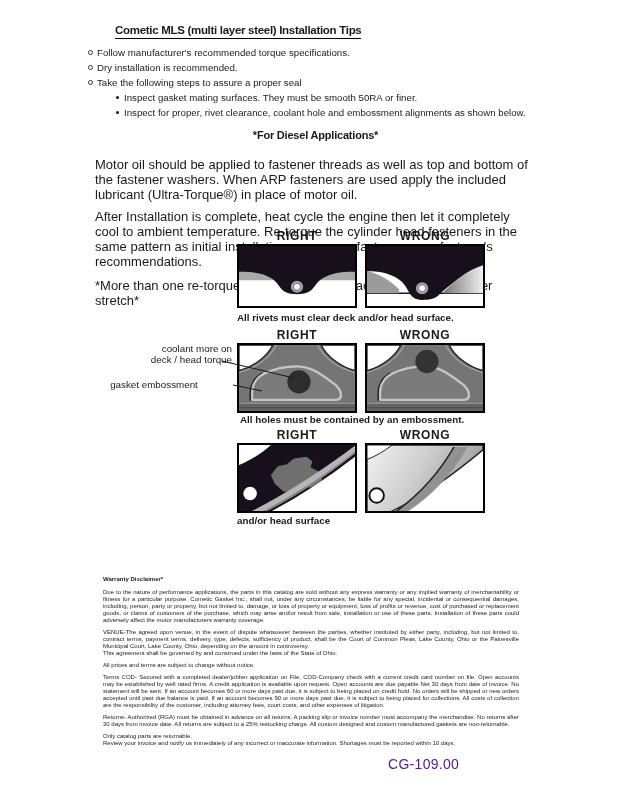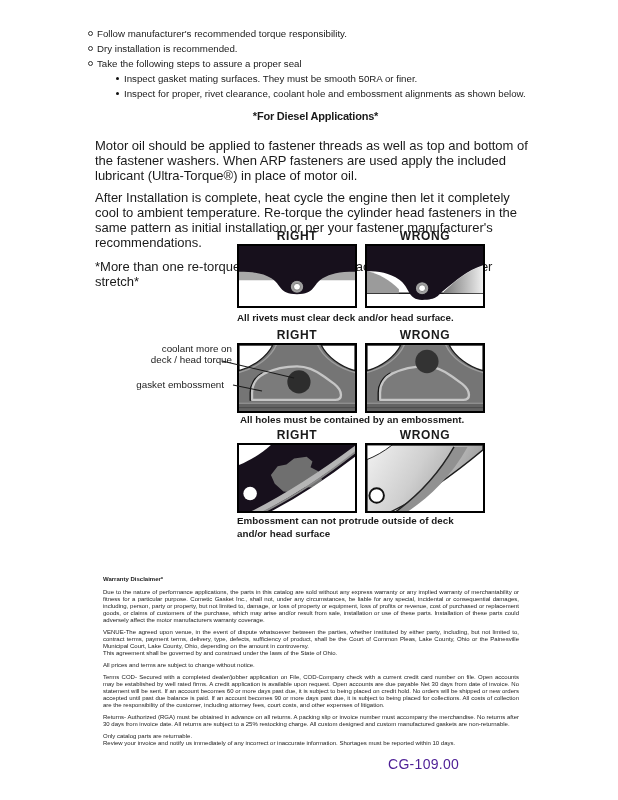--- a/index.html
+++ b/index.html
@@ -36,23 +36,24 @@
   .disclaimer p { margin:0 0 5px 0; }
   .disclaimer p.tight { margin:0; }
   .page-num { position:absolute; left:388px; top:756px; font-size:14px; letter-spacing:0.3px; color:#4c1d95; }
 </style>
 </head>
 <body>
 
 <div class="page">
 
   <div class="content-top">
+    <span class="title">Cometic MLS (multi layer steel) Installation Tips</span>
 
     <ul class="tips">
-      <li><span class="bullet-o"></span><span>Follow manufacturer's recommended torque responsibility.</span></li>
+      <li><span class="bullet-o"></span><span>Follow manufacturer's recommended torque specifications.</span></li>
       <li><span class="bullet-o"></span><span>Dry installation is recommended.</span></li>
       <li><span class="bullet-o"></span><span>Take the following steps to assure a proper seal</span></li>
       <li class="sub"><span class="bullet-f"></span><span>Inspect gasket mating surfaces.  They must be smooth 50RA or finer.</span></li>
       <li class="sub"><span class="bullet-f"></span><span>Inspect for proper, rivet clearance, coolant hole and embossment alignments as shown below.</span></li>
     </ul>
 
     <div class="diesel-heading">*For Diesel Applications*</div>
     <p class="body">Motor oil should be applied to fastener threads as well as top and bottom of the fastener washers. When ARP fasteners are used apply the included lubricant (Ultra-Torque®) in place of motor oil.</p>
     <p class="body">After Installation is complete, heat cycle the engine then let it completely cool to ambient temperature. Re-torque the cylinder head fasteners in the same pattern as initial installation or per your fastener manufacturer's recommendations.</p>
     <p class="body note">*More than one re-torque may be required to achieve proper fastener stretch*</p>
@@ -93,21 +94,21 @@
     </div>
     <div class="caption" style="left:237px; top:312px;">All rivets must clear deck and/or head surface.</div>
 
     <div class="rw-label" style="left:237px; top:328px;">RIGHT</div>
     <div class="rw-label" style="left:365px; top:328px;">WRONG</div>
 
     <div class="side-label" style="left:92px; top:343px;">
       <div>coolant more on</div>
       <div>deck / head torque</div>
     </div>
-    <div class="side-label" style="left:84px; top:379px;">gasket embossment</div>
+    <div class="side-label" style="left:84px; top:379px;text-align:center;">gasket embossment</div>
 
     <div class="dbox tall" style="left:237px; top:343px;">
       <svg viewBox="0 0 120 68" preserveAspectRatio="none">
         <rect width="120" height="68" fill="#757575"></rect>
         <path d="M39,-1 C33,13 18,24 -1,28.5" stroke="#9e9e9e" stroke-width="1.4" fill="none"></path>
         <path d="M81,-1 C87,13 102,24 121,28.5" stroke="#9e9e9e" stroke-width="1.4" fill="none"></path>
         <path d="M0,0 L35,0 C29,12 15,22.5 0,26.5 Z" fill="#ffffff" stroke="#1c1c1c" stroke-width="1.3"></path>
         <path d="M120,0 L85,0 C91,12 105,22.5 120,26.5 Z" fill="#ffffff" stroke="#1c1c1c" stroke-width="1.3"></path>
         <rect x="0" y="60" width="120" height="8" fill="#636363"></rect>
         <line x1="0" y1="60" x2="120" y2="60" stroke="#9e9e9e" stroke-width="1"></line>
@@ -159,21 +160,20 @@
         </defs>
         <rect width="120" height="68" fill="#ffffff"></rect>
         <path d="M0,0 H120 V5 Q66,50 22,70 L0,70 Z" fill="url(#gB3)" stroke="#1c1c1c" stroke-width="1.4"></path>
         <path d="M0,0 L26,0 C17,7 8,12 0,15 Z" fill="#ffffff" stroke="#1c1c1c" stroke-width="1"></path>
         <path d="M28,70 C52,53 74,30 90,2 L104,2 C86,34 62,56 40,70 Z" fill="#919191"></path>
         <path d="M28,70 C52,53 74,30 90,2" stroke="#222222" stroke-width="1.5" fill="none"></path>
         <circle cx="10" cy="52" r="7.5" fill="#ffffff" stroke="#111111" stroke-width="2"></circle>
       </svg>
     </div>
     <div class="caption" style="left:237px; top:515px; width:240px;">
-      <div>Embossment can not protrude outside of deck</div>
       <div>and/or head surface</div>
     </div>
 
     <svg class="pointer-overlay">
       <line x1="222" y1="361" x2="294" y2="378" stroke="#1a1a1a" stroke-width="1.1"></line>
       <line x1="233" y1="385" x2="262" y2="391" stroke="#1a1a1a" stroke-width="1.1"></line>
     </svg>
   </div>
 
   <div class="disclaimer">

